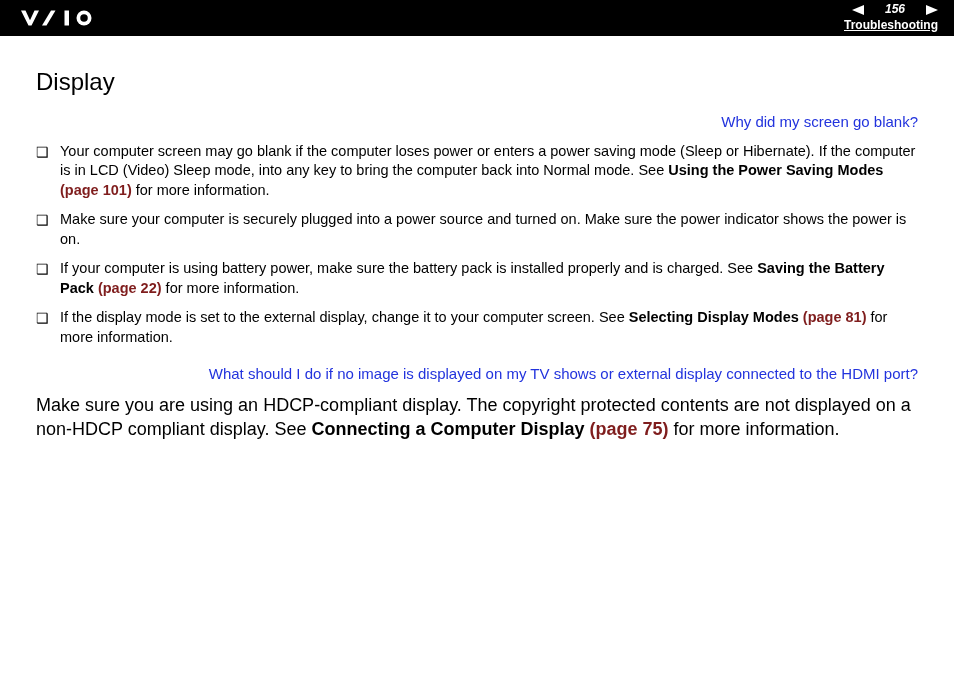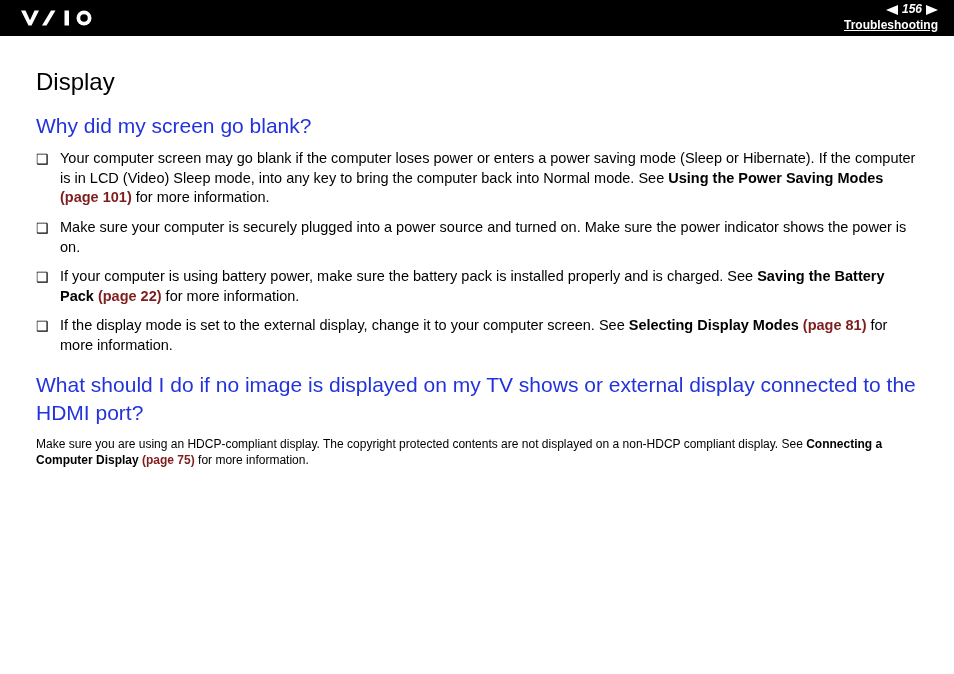--- a/index.html
+++ b/index.html
@@ -31,47 +31,48 @@
   .logo svg { height: 18px; }
   .header-right {
     text-align: right;
     font-size: 12px;
     line-height: 1.3;
   }
   .page-nav {
     display: flex;
     align-items: center;
     justify-content: flex-end;
-    gap: 4px;
+    gap: 21px;
     font-style: italic;
     font-weight: bold;
   }
   .arrow-left, .arrow-right {
     display: inline-block;
   }
   .arrow-left svg, .arrow-right svg { display: block; }
   .section-label {
     font-weight: bold;
     text-decoration: underline;
   }
   .content {
     padding: 32px 36px 0 36px;
   }
   h1 {
     font-size: 24px;
     font-weight: normal;
     margin-bottom: 14px;
   }
   h2 {
-    font-size: 21px;
+    font-size: 15px;
     font-weight: normal;
     color: #2233dd;
     margin-bottom: 10px;
     margin-top: 16px;
     line-height: 1.3;
+    text-align: right;
   }
   ul.bullets {
     list-style: none;
     margin: 0 0 8px 0;
   }
   ul.bullets li {
     display: flex;
     align-items: flex-start;
     margin-bottom: 10px;
     font-size: 14.5px;
@@ -80,21 +81,21 @@
   .bullet-mark {
     flex: 0 0 auto;
     width: 24px;
     font-size: 14px;
     padding-top: 1px;
   }
   .bullet-text { flex: 1; }
   .bold { font-weight: bold; }
   .link { color: #7f1d1d; font-weight: bold; }
   p.para {
-    font-size: 12px;
+    font-size: 18px;
     line-height: 1.35;
     margin-top: 6px;
   }
 </style>
 </head>
 <body>
 
 <div class="header">
   <div class="logo">
     <svg viewBox="0 0 120 24" width="100" fill="#fff">

